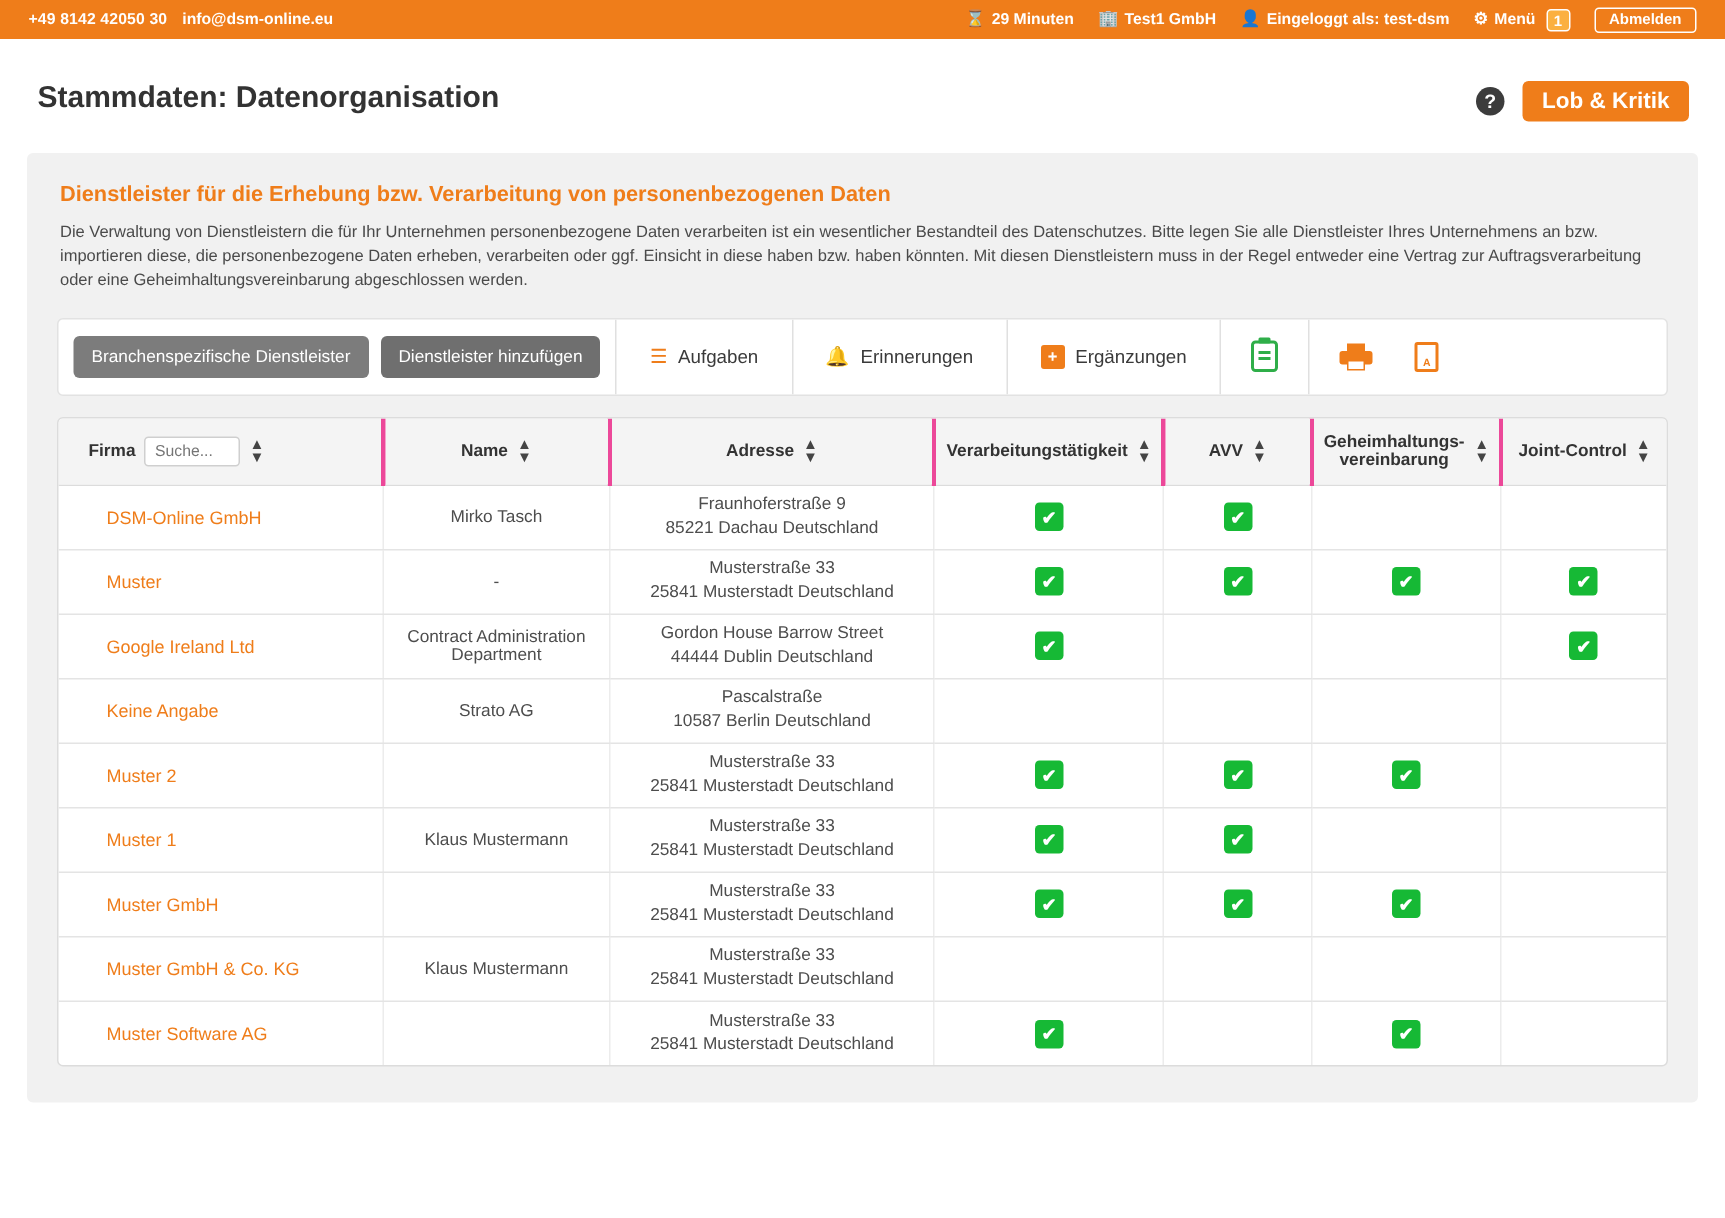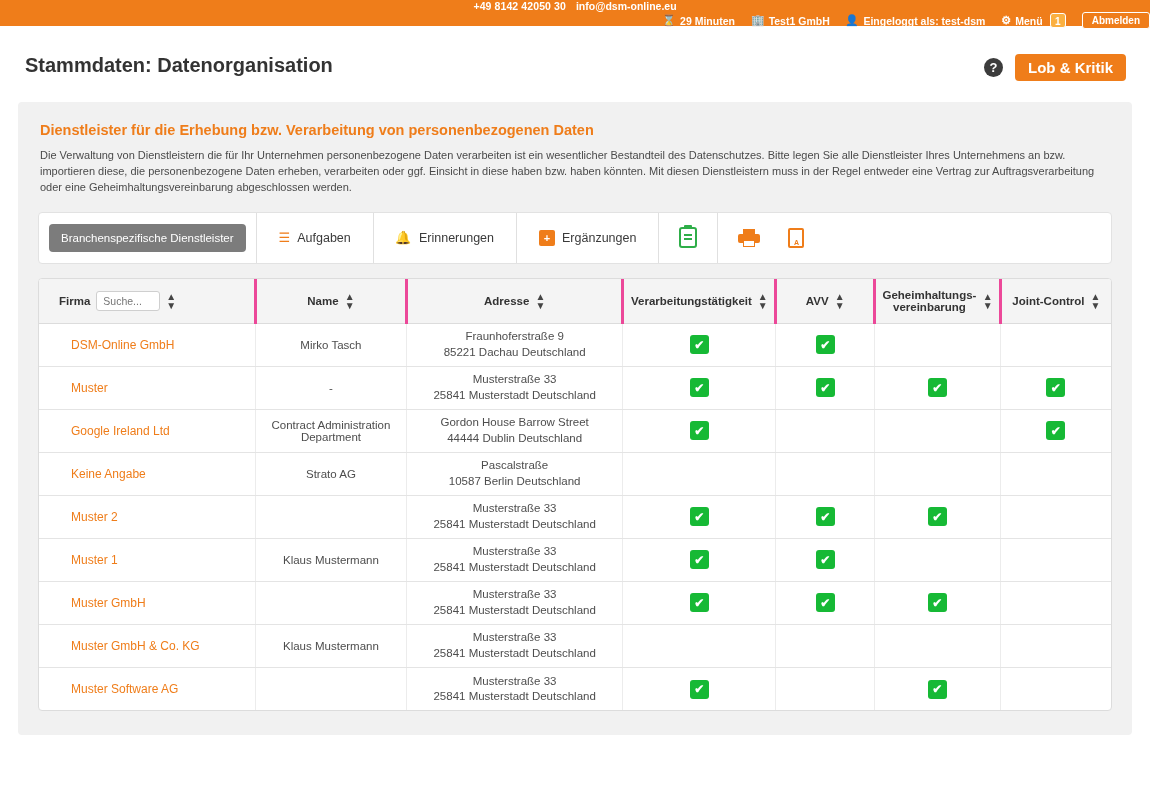--- a/index.html
+++ b/index.html
@@ -13,22 +13,21 @@
 
   
   .topbar {
     height: 26px;
     background: #ef7d1a;
     color: #ffffff;
     display: flex;
     align-items: center;
     font-size: 10.5px;
     font-weight: bold;
-    padding: 0 0;
-    flex-direction: column;
+    padding: 0 19px;
   }
   .topbar .left { display: flex; align-items: center; gap: 10px; }
   .topbar .phone { letter-spacing: 0.1px; }
   .topbar .mail { font-weight: bold; }
   .topbar .right {
     margin-left: auto;
     display: flex;
     align-items: center;
     gap: 16px;
   }
@@ -352,20 +351,21 @@
 </div>
 
 <div class="panel">
 
   <div class="panel-title">Dienstleister für die Erhebung bzw. Verarbeitung von personenbezogenen Daten</div>
   <div class="panel-desc">Die Verwaltung von Dienstleistern die für Ihr Unternehmen personenbezogene Daten verarbeiten ist ein wesentlicher Bestandteil des Datenschutzes. Bitte legen Sie alle Dienstleister Ihres Unternehmens an bzw. importieren diese, die personenbezogene Daten erheben, verarbeiten oder ggf. Einsicht in diese haben bzw. haben könnten. Mit diesen Dienstleistern muss in der Regel entweder eine Vertrag zur Auftragsverarbeitung oder eine Geheimhaltungsvereinbarung abgeschlossen werden.</div>
 
   <div class="toolbar">
     <div class="tb-group">
       <button class="gray-btn">Branchenspezifische Dienstleister</button>
+      <button class="gray-btn dark">Dienstleister hinzufügen</button>
     </div>
     <div class="tb-sep"></div>
     <div class="tb-group">
       <button class="plain-btn">
         <span class="ic orange">☰</span>
         <span>Aufgaben</span>
       </button>
     </div>
     <div class="tb-sep"></div>
     <div class="tb-group">

